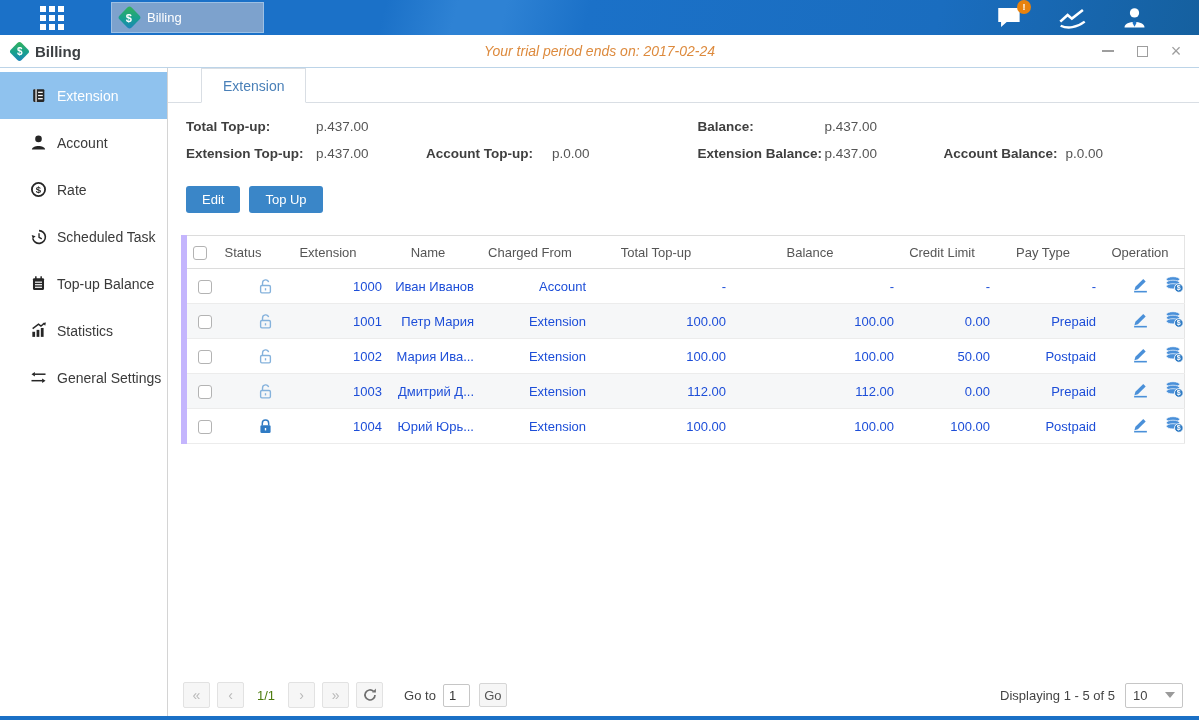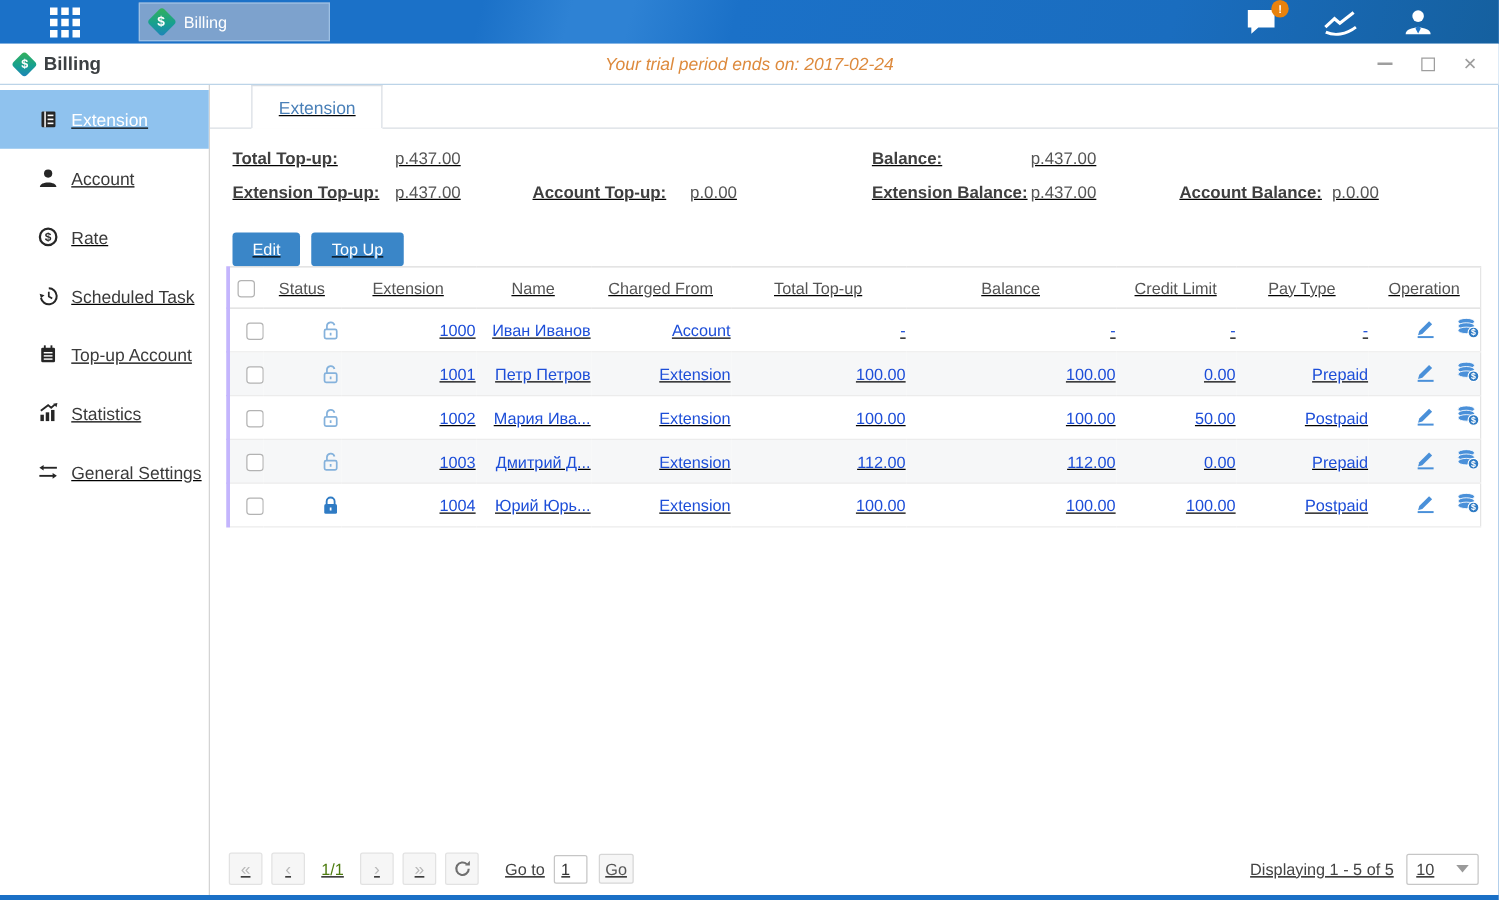--- a/index.html
+++ b/index.html
@@ -32,21 +32,21 @@
   .title-left .diamond { width:15px; height:15px; }
   .title-left .diamond b { font-size:10px; }
   .win-title { font-size:15px; font-weight:bold; color:#3c4043; }
   .trial { position:absolute; left:0; right:0; text-align:center; font-size:14px; color:#dd8a3d; pointer-events:none;font-style:italic; }
   .win-controls { margin-left:auto; display:flex; align-items:center; gap:20px; padding-right:16px; }
   .wc { cursor:pointer; display:flex; align-items:center; justify-content:center; width:14px; height:14px; }
   .wc-min i { width:12px; height:2px; background:#9e9e9e; display:block; }
   .wc-max i { width:11px; height:11px; border:1.5px solid #9e9e9e; display:block; }
   .wc-close { color:#9e9e9e; font-size:18px; line-height:12px; }
 
-  .win-body { flex:1; display:flex; min-height:0;text-decoration:underline; }
+  .win-body { flex:1; display:flex; min-height:0; }
 
   
   .sidebar { width:168px; border-right:1px solid #d4d4d4; background:#fff; padding-top:4px; flex:none; }
   .side-item { height:47px; display:flex; align-items:center; gap:10px; padding-left:30px; font-size:14px; color:#3a3a3a; cursor:pointer; }
   .side-item svg { flex:none; }
   .side-item.active { background:#8fc2ee; color:#fff; }
 
   
   .content { flex:1; display:flex; flex-direction:column; padding:0 14px 6px 13px; min-width:0; }
   .tabstrip { height:35px; border-bottom:1px solid #d9dee4; margin:0 -14px 0 -13px; padding-left:33px; display:flex; align-items:stretch; flex:none; }
@@ -57,22 +57,22 @@
   .stat-row { display:grid; align-items:center; font-size:13.5px; }
   .stat-row.left { grid-template-columns:130px 110px 126px 1fr; }
   .stat-row.right { grid-template-columns:127px 119px 122px 1fr;margin-left:12px; }
   .stat-label { font-weight:bold; color:#3f3f3f; }
   .stat-value { color:#555; }
 
   .actions { margin-top:25px; display:flex; gap:9px; flex:none; padding-left:5px; }
   .btn-blue { background:#3a86c8; color:#fff; border:none; font-size:13px; height:27px; padding:0 16px; border-radius:3px; cursor:pointer; font-family:inherit; }
 
   
-  table.grid { width:100%; border-collapse:collapse; table-layout:fixed;
-    border-left:3px solid #c4b5fd; border-right:1px solid #e5e5e5; flex:none; }
+  table.grid { margin-top:22px; width:100%; border-collapse:collapse; table-layout:fixed;
+    border-left:6px solid #c4b5fd; border-right:1px solid #e5e5e5; flex:none; }
   table.grid thead th { height:33px; font-size:13px; font-weight:normal; color:#555;
     border-top:1px solid #dcdcdc; border-bottom:1px solid #dcdcdc; text-align:center; background:#fff; }
   table.grid tbody td { height:35px; font-size:13px; color:#1d4ed8; text-align:right;
     border-bottom:1px solid #ececec; overflow:hidden; white-space:nowrap; }
   table.grid tbody tr:nth-child(even) { background:#f6f7f8; }
   .cb { width:14px; height:14px; border:1px solid #b3b3b3; border-radius:3px; background:#fff; display:inline-block; vertical-align:middle; cursor:pointer; }
   .op-wrap { display:inline-flex; align-items:center; gap:16px; }
   .op-wrap svg { cursor:pointer; }
   td svg, th svg { vertical-align:middle; }
 
@@ -190,21 +190,21 @@
       </div>
       <div class="side-item">
         <svg viewBox="0 0 16 16" width="17" height="17">
           <rect x="2.8" y="3" width="10.4" height="11" rx="1" fill="#262626"></rect>
           <rect x="4.8" y="1.2" width="1.4" height="3" fill="#262626"></rect>
           <rect x="9.8" y="1.2" width="1.4" height="3" fill="#262626"></rect>
           <rect x="4.7" y="6.2" width="6.6" height="1.1" fill="#fff"></rect>
           <rect x="4.7" y="8.6" width="6.6" height="1.1" fill="#fff"></rect>
           <rect x="4.7" y="11" width="6.6" height="1.1" fill="#fff"></rect>
         </svg>
-        <span>Top-up Account</span>
+        <span>Top-up Balance</span>
       </div>
       <div class="side-item">
         <svg viewBox="0 0 16 16" width="17" height="17">
           <rect x="2.2" y="9.2" width="2.6" height="4.8" fill="#262626"></rect>
           <rect x="6.2" y="7.4" width="2.6" height="6.6" fill="#262626"></rect>
           <rect x="10.2" y="5.6" width="2.6" height="8.4" fill="#262626"></rect>
           <path d="M2.5 6.2 L8 2 l2.3 1.9 L13 1.6" fill="none" stroke="#262626" stroke-width="1.4"></path>
           <path d="M15 .4 l-3.2.5 2.5 2.6z" fill="#262626"></path>
         </svg>
         <span>Statistics</span>
@@ -320,21 +320,21 @@
             <tr>
               <td><span class="cb"></span></td>
               <td>
   <svg viewBox="0 0 16 16" width="17" height="17">
     <path d="M5.2 7 V4.6 a2.9 2.9 0 0 1 5.7 -0.7" fill="none" stroke="#85b2dc" stroke-width="1.3"></path>
     <rect x="3.4" y="7" width="9.2" height="7" rx="1.2" fill="none" stroke="#85b2dc" stroke-width="1.3"></rect>
     <path d="M8 9.6 v2.1" stroke="#85b2dc" stroke-width="1.3"></path>
   </svg>
 </td>
               <td>1001</td>
-              <td>Петр Петров</td>
+              <td>Петр Мария</td>
               <td>Extension</td>
               <td>100.00</td>
               <td>100.00</td>
               <td>0.00</td>
               <td>Prepaid</td>
               <td>
   <span class="op-wrap">
     <svg viewBox="0 0 16 16" width="17" height="17">
       <path d="M3.2 10.2 L10.6 2.8 l2.3 2.3 L5.5 12.5 l-3.2.9z" fill="#4a90d9"></path>
       <rect x="2" y="14" width="12" height="1.5" fill="#4a90d9"></rect>

